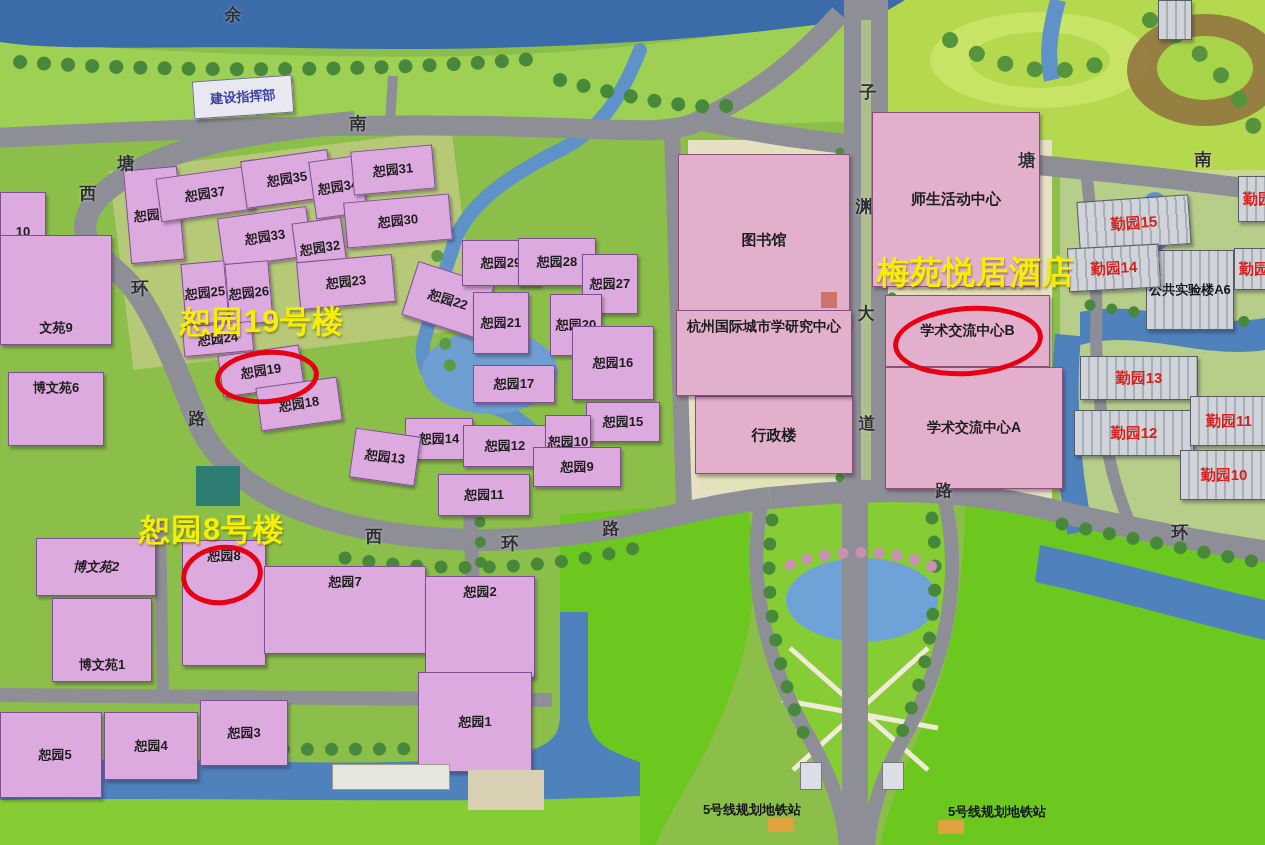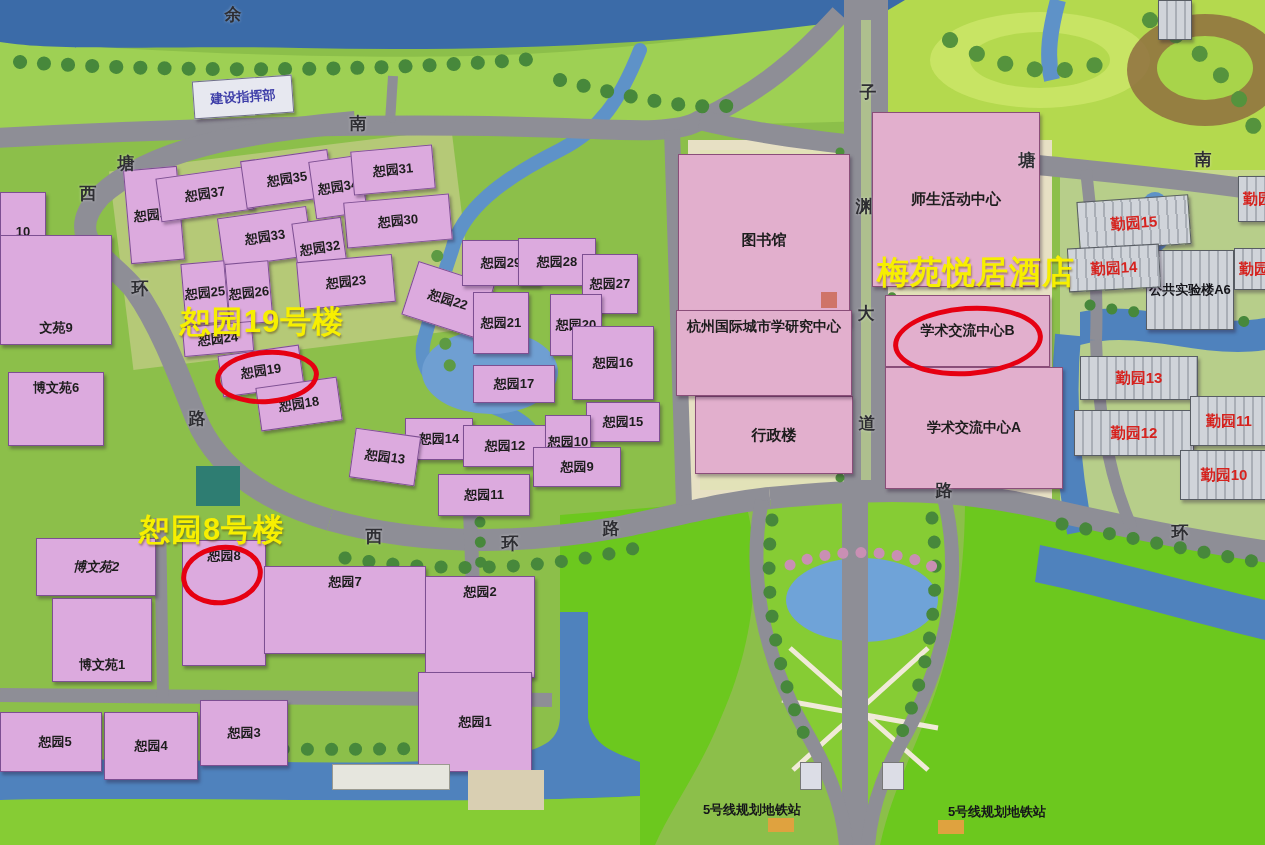--- a/index.html
+++ b/index.html
@@ -233,21 +233,21 @@
       </div>
       <div class="bld pink lp-b" style="left: 52px; top: 598px; width: 100px; height: 84px;">
         <span>博文苑1</span>
       </div>
       <div class="bld pink lp-t" style="left: 182px; top: 540px; width: 84px; height: 126px;">
         <span>恕园8</span>
       </div>
       <div class="bld pink lp-t" style="left: 264px; top: 566px; width: 162px; height: 88px;">
         <span>恕园7</span>
       </div>
-      <div class="bld pink" style="left: 0px; top: 712px; width: 102px; height: 60px; padding-left: 8px;">
+      <div class="bld pink" style="left: 0px; top: 712px; width: 102px; height: 86px; padding-left: 8px;">
         <span>恕园5</span>
       </div>
       <div class="bld pink" style="left: 104px; top: 712px; width: 94px; height: 68px;">
         <span>恕园4</span>
       </div>
       <div class="bld pink" style="left: 200px; top: 700px; width: 88px; height: 66px;">
         <span>恕园3</span>
       </div>
       <div class="bld pink lp-t" style="left: 425px; top: 576px; width: 110px; height: 102px;">
         <span>恕园2</span>

